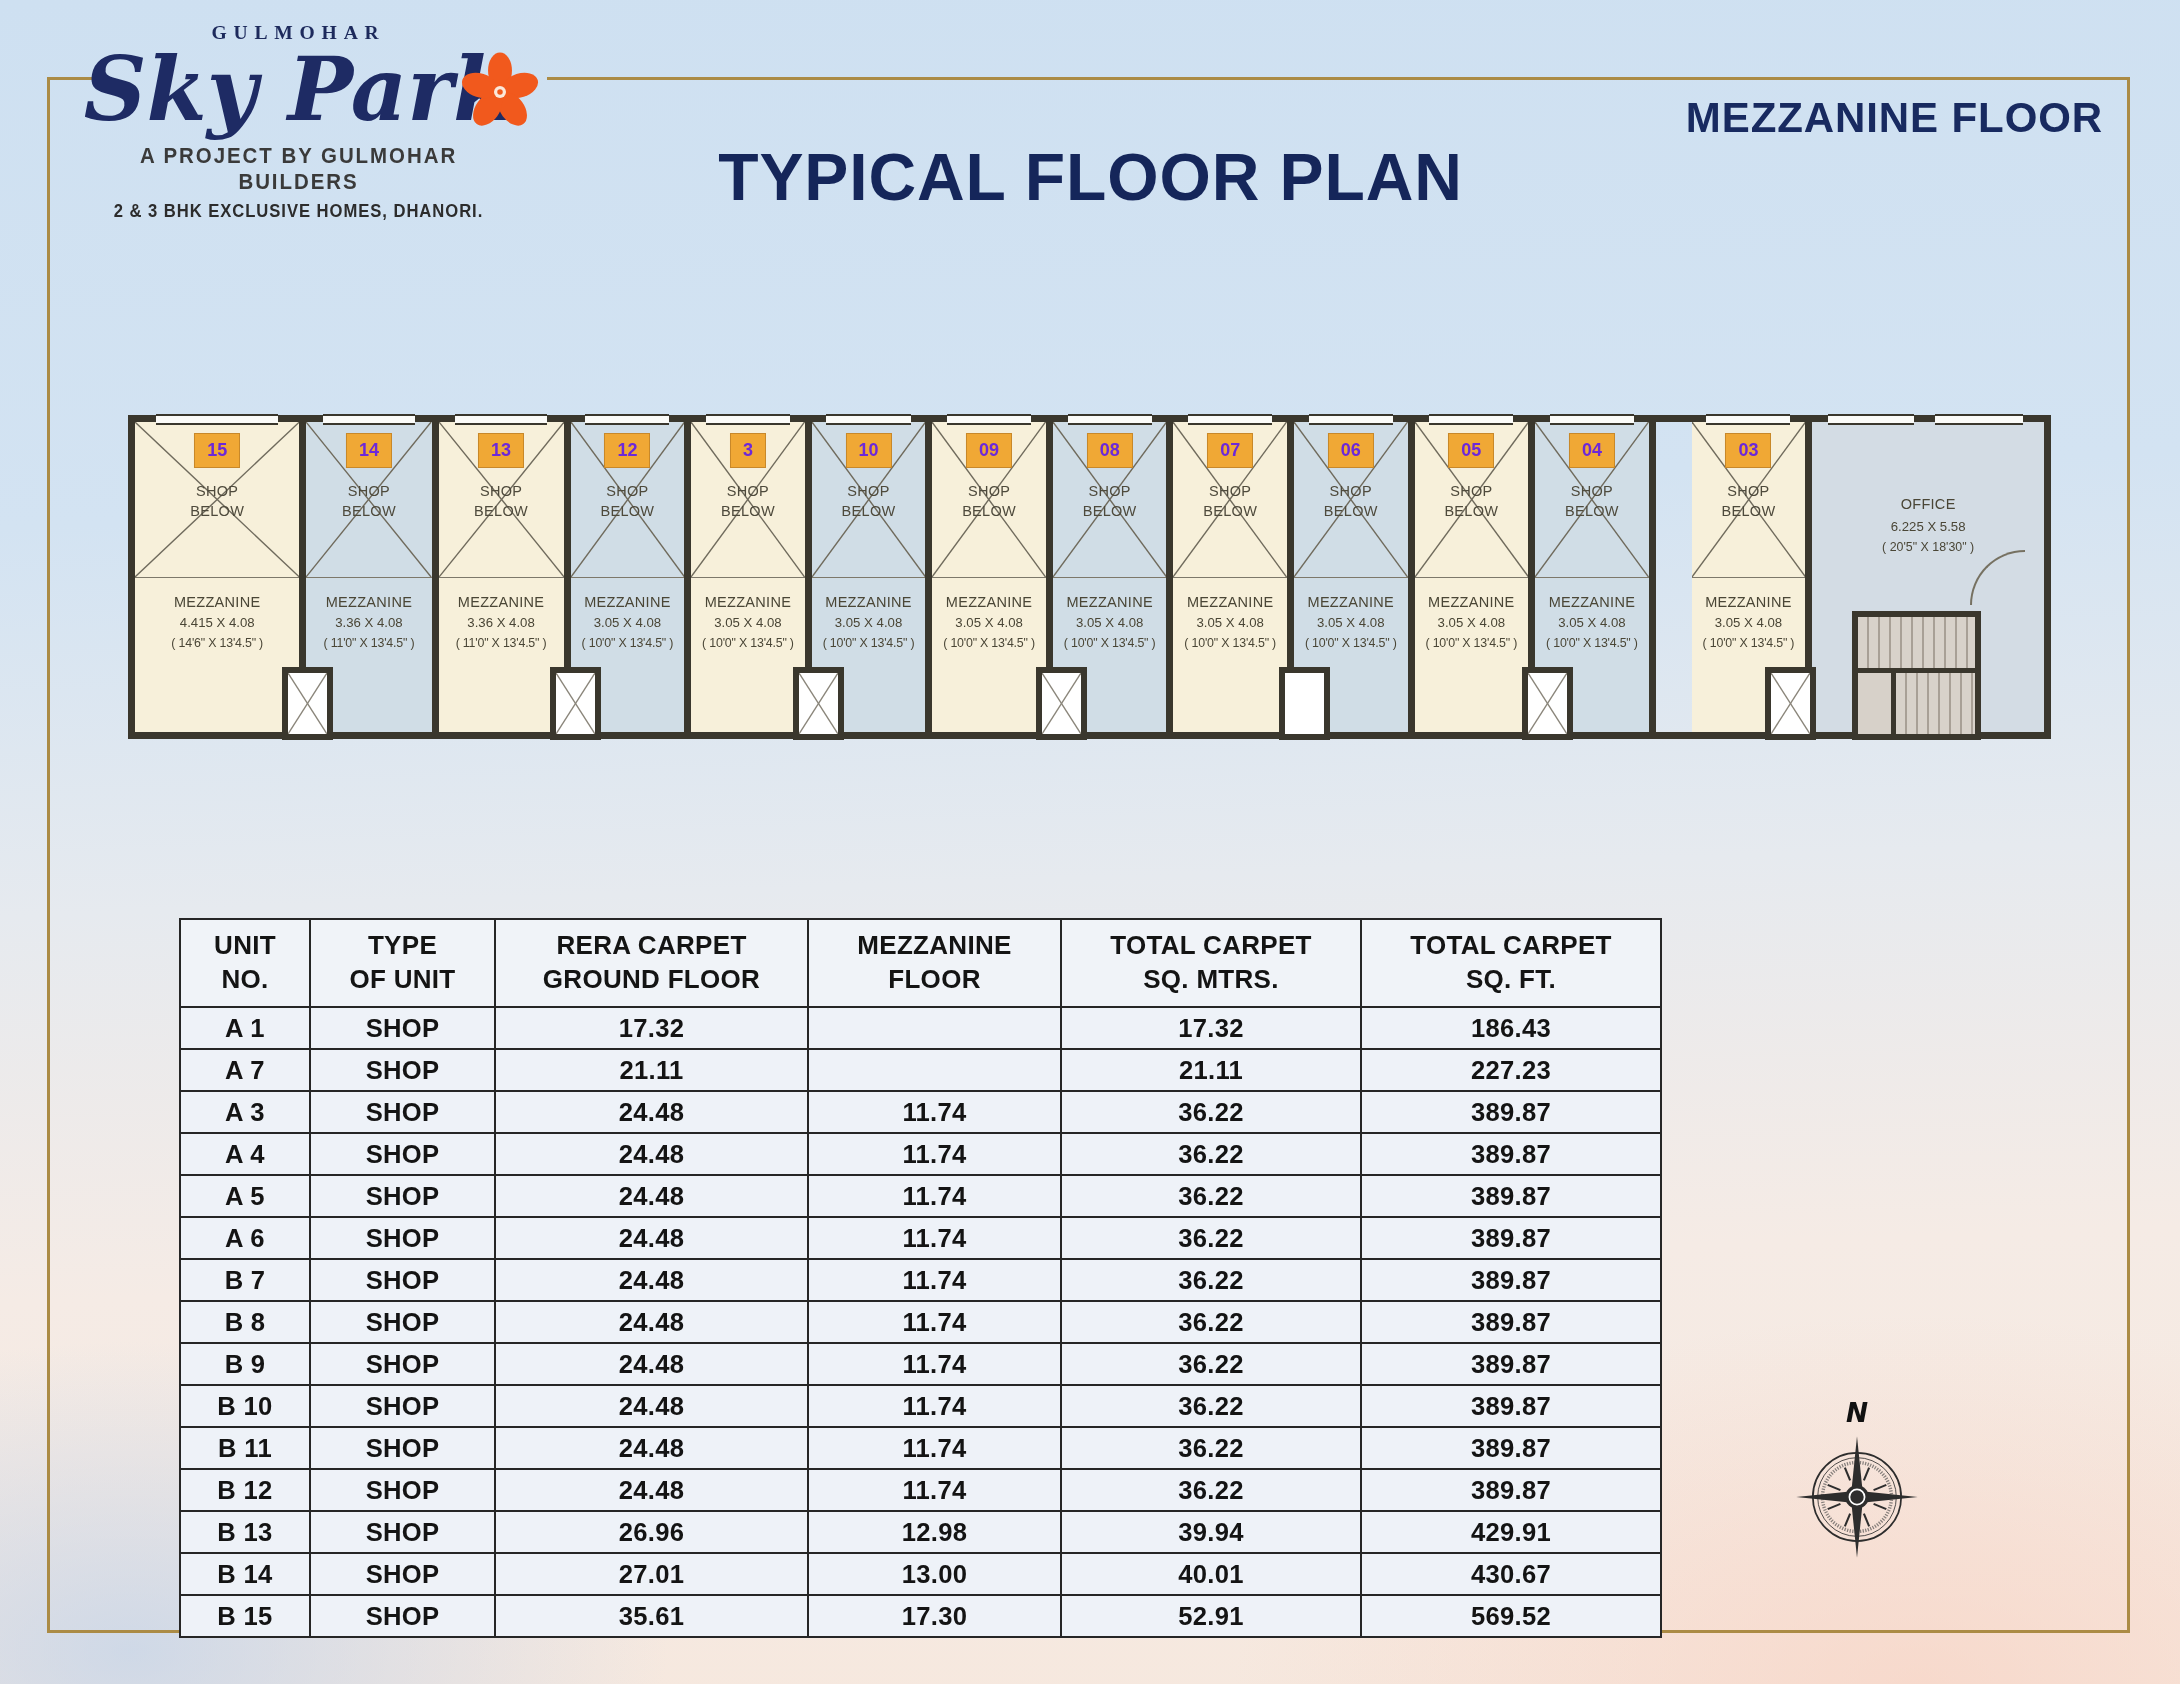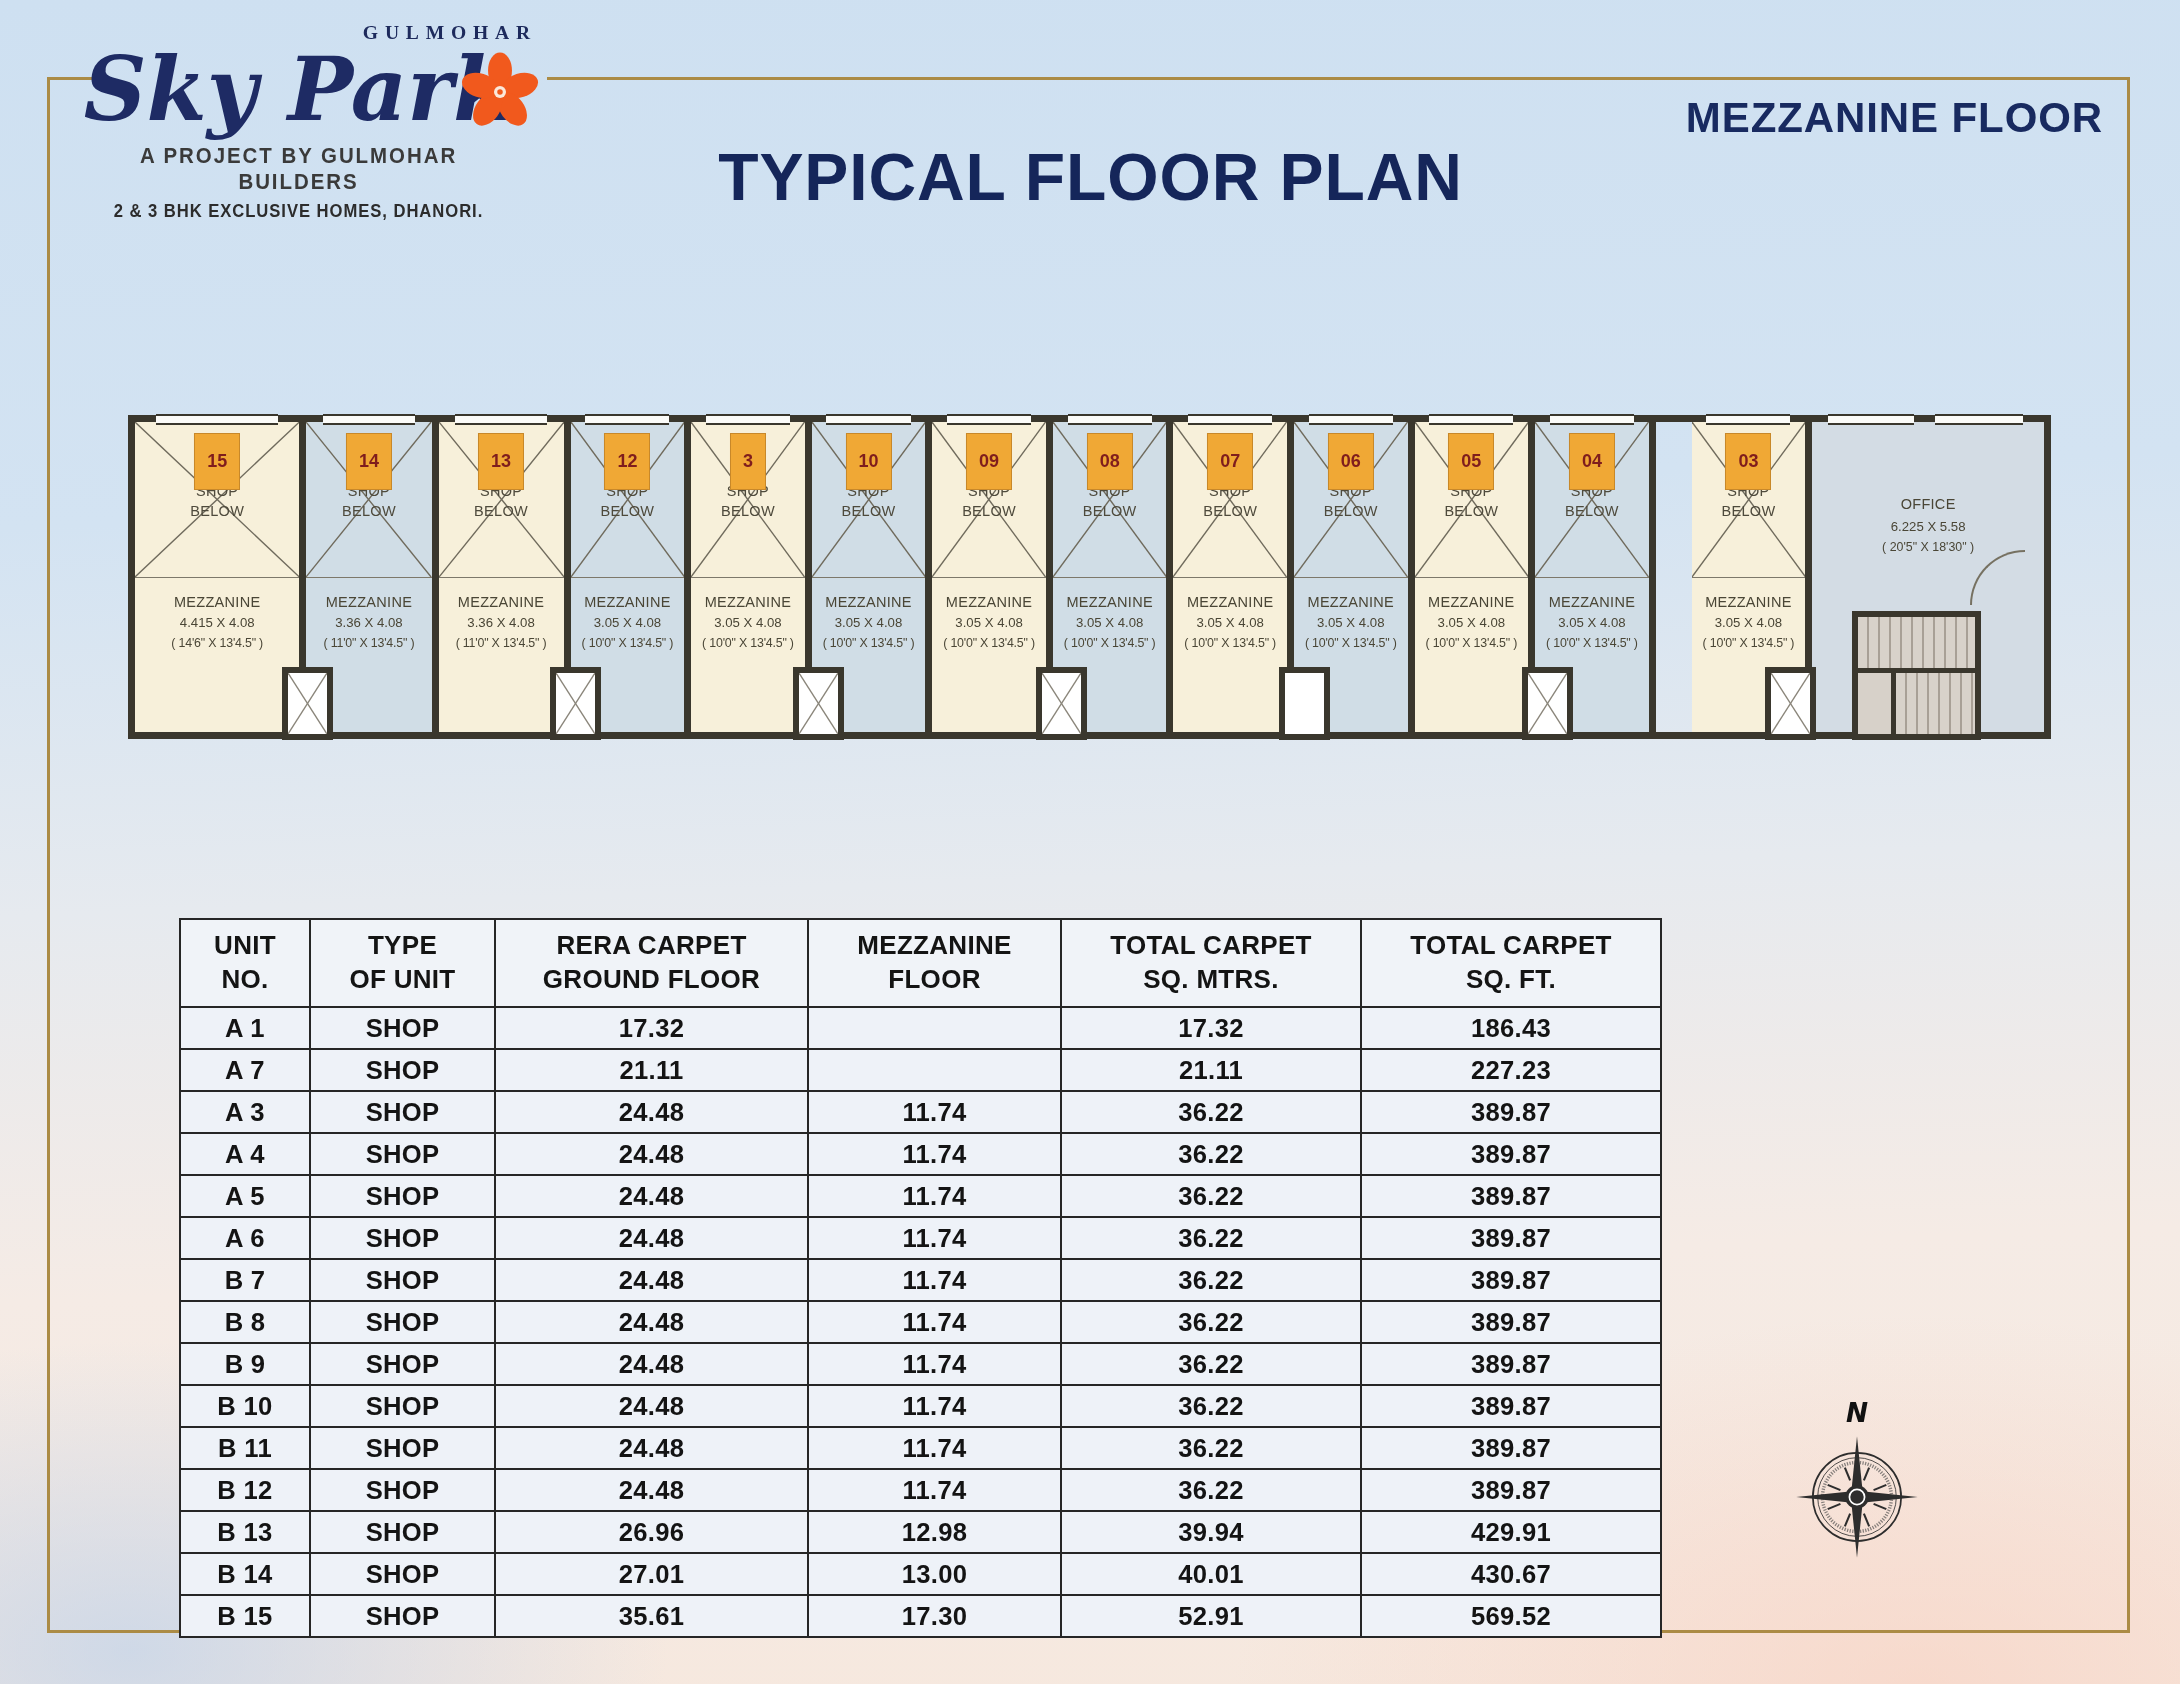--- a/index.html
+++ b/index.html
@@ -14,41 +14,41 @@
   
   .gold{position:absolute; background:#ab8b45;}
   #gb-top-stub{left:47px; top:77px; width:63px; height:2.6px;}
   #gb-top{left:547px; top:77px; width:1583px; height:2.6px;}
   #gb-left{left:47px; top:77px; width:2.6px; height:1556px;}
   #gb-right{left:2127px; top:77px; width:2.6px; height:1556px;}
   #gb-bottom{left:47px; top:1630px; width:2083px; height:2.6px;}
 
   
   #logo{position:absolute; left:60px; top:22px; width:477px; text-align:center;}
-  #brand-small{font-family:"Liberation Serif", serif; font-weight:bold; font-size:19.6px; letter-spacing:6.8px; color:#1d2a5c;text-align:right;}
+  #brand-small{font-family:"Liberation Serif", serif; font-weight:bold; font-size:19.6px; letter-spacing:6.8px; color:#1d2a5c;}
   #brand-script{font-family:"DejaVu Serif", serif; font-style:italic; font-weight:bold; font-size:87px; line-height:1.02; color:#1e2b64; margin-top:1.7px;}
   #flower{position:absolute; left:394px; top:24px;}
   #tagline{margin-top:8.5px; font-size:22px; font-weight:bold; letter-spacing:2.1px; color:#3a3a3a; transform:scaleX(.93);}
   #subtagline{margin-top:6px; font-size:17.5px; font-weight:bold; letter-spacing:1px; color:#2c2c2c; transform:scaleX(.95);}
   #page-title{position:absolute; left:50%; transform:translateX(-50%); top:139px; font-size:66px; font-weight:bold; color:#15265a; letter-spacing:0.9px; white-space:nowrap;}
   #floor-title{position:absolute; right:78px; top:94px; font-size:42px; font-weight:bold; color:#182a60; letter-spacing:0.9px; white-space:nowrap;}
 
   
   #plan{position:absolute; left:128px; top:415px; width:1923px; height:324px; border:7.7px solid #3a372d; box-sizing:border-box; display:flex;}
   .unit{position:relative; flex-basis:0; min-width:0; border-right:7.7px solid #3a372d;}
   .unit.cream{background:#f7f0da;}
   .unit.blue{background:#d0dde6;}
   #office{position:relative; flex-basis:0; min-width:0; background:#d3dce4;}
   .win{position:absolute; top:-7.7px; left:13%; right:13%; height:10.2px; background:#fbfbf8; border-top:2.6px solid #3a372d; border-bottom:2.6px solid #3a372d; z-index:2; box-sizing:border-box;}
   #office .win.w1{left:7%; right:56%;}
   #office .win.w2{left:53%; right:9%;}
   .shopzone{position:absolute; top:0; left:0; right:0; height:50%; border-bottom:1.7px solid #7d786a;}
   .xsvg{position:absolute; inset:0; width:100%; height:100%; display:block;}
   .xsvg line{stroke:#6f6a5c; stroke-width:1.4; vector-effect:non-scaling-stroke;}
-  .badge{position:absolute; top:11px; left:50%; transform:translateX(-50%); background:#f0a835; border:0.9px solid #c8882a; color:#7f1d1d; font-weight:bold; font-size:18px; padding:17px 12px; z-index:3; white-space:nowrap;}
+  .badge{position:absolute; top:11px; left:50%; transform:translateX(-50%); background:#f0a835; border:0.9px solid #c8882a; color:#6d28d9; font-weight:bold; font-size:18px; padding:6px 12px; z-index:3; white-space:nowrap;}
   .shoplabel{position:absolute; top:39%; width:100%; text-align:center; font-size:14.5px; color:#4e4a3c; white-space:pre-line; line-height:1.35; letter-spacing:0.3px; z-index:1;}
   .mezz{position:absolute; top:calc(50% + 13.6px); width:100%; text-align:center; color:#4a4636; line-height:1.55;}
   .mezz .l1{font-size:14.5px; letter-spacing:0.3px;}
   .mezz .l2{font-size:13.2px;}
   .mezz .l3{font-size:12.4px; letter-spacing:-0.2px;}
   #plan-shafts{position:absolute; inset:0; z-index:4;}
   .shaft{position:absolute; bottom:-7.7px; width:51px; height:73px; background:#ffffff; border:6px solid #3a372d; box-sizing:border-box;}
   .shaft .xsvg line{stroke:#8a857a;}
   #office-text{position:absolute; top:23%; width:100%; text-align:center; color:#4a4636; line-height:1.6; z-index:1;}
   #office-text .l1{font-size:14.5px; letter-spacing:0.3px;}

